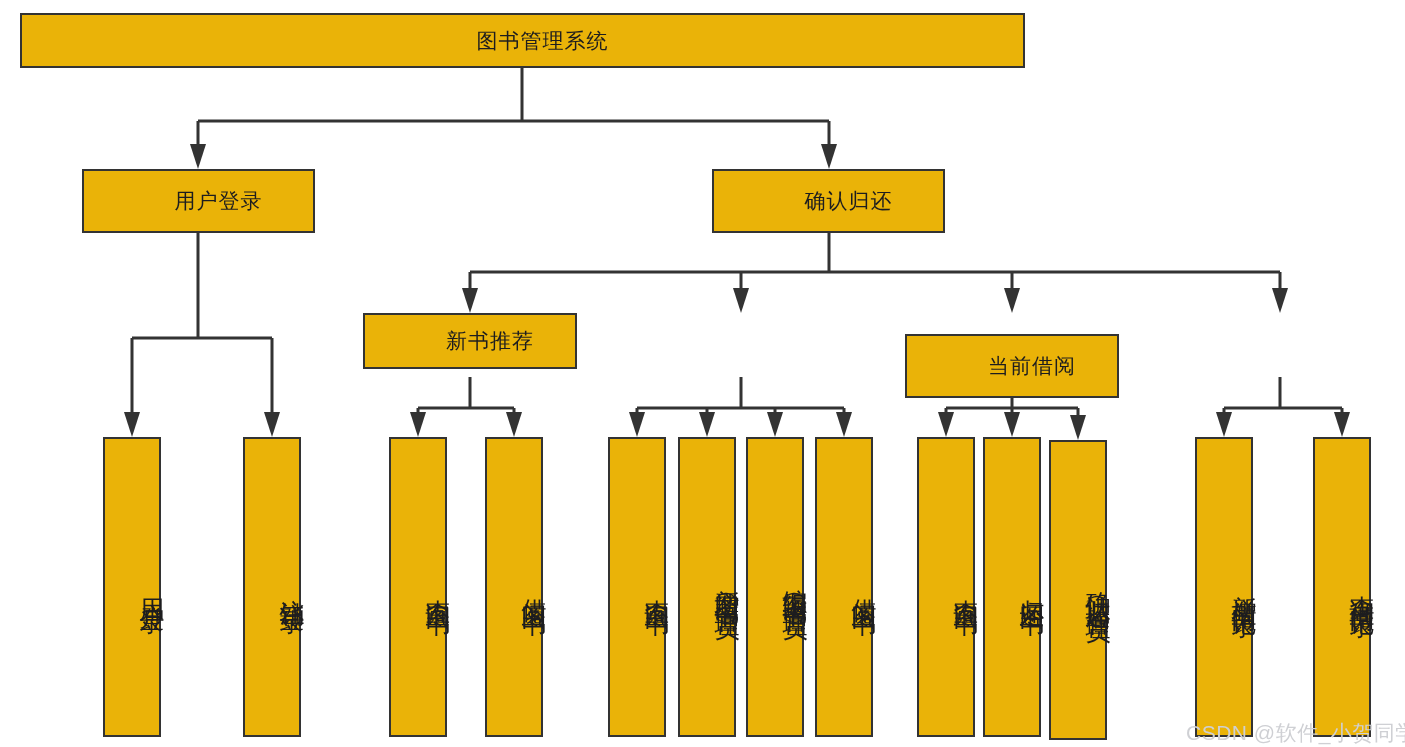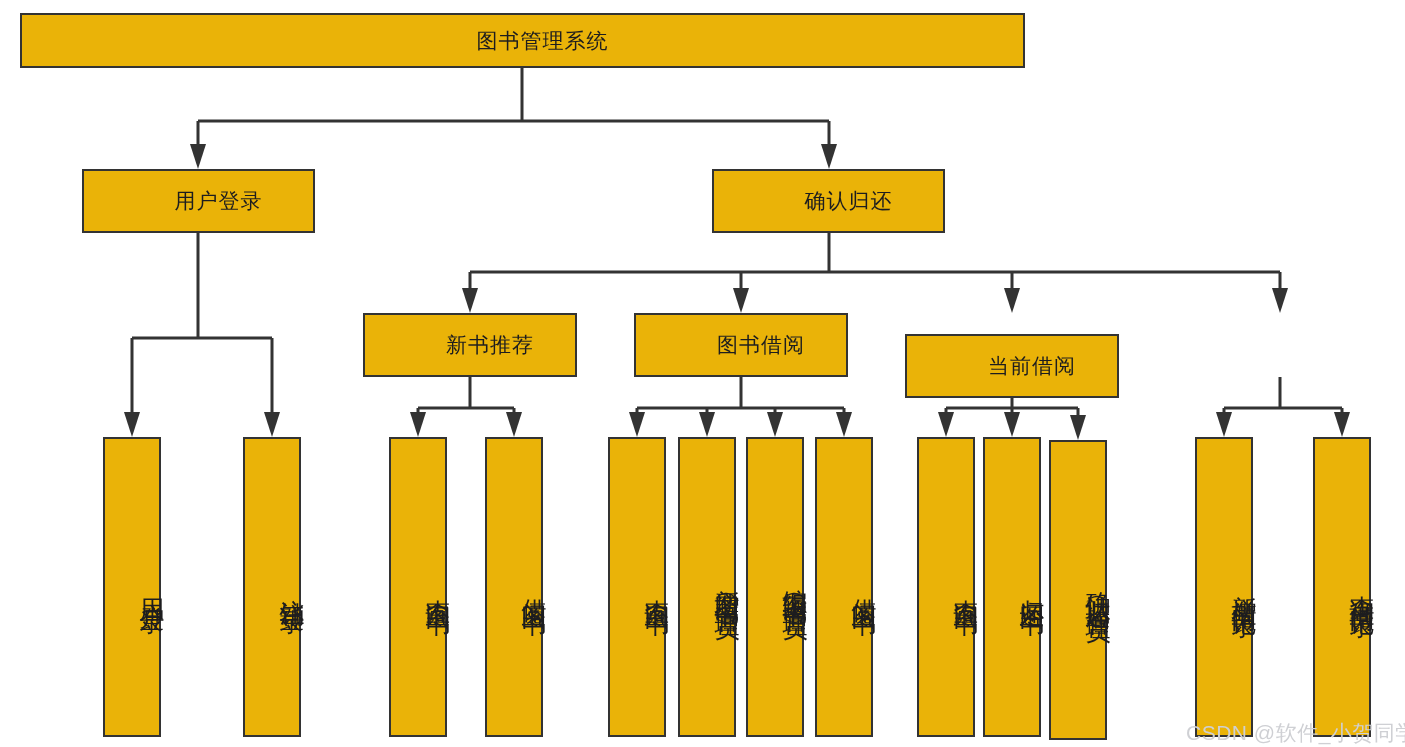--- a/index.html
+++ b/index.html
@@ -36,21 +36,21 @@
     writing-mode: vertical-rl;
     text-orientation: mixed;
     font-size: 25px;
     letter-spacing: 4px;
     line-height: 1;
   }
   
   #b-root { left: 20px;  top: 13px;  width: 1005px; height: 55px; }
   #b-l2a  { left: 82px;  top: 169px; width: 233px;  height: 64px; }
   #b-l2b  { left: 712px; top: 169px; width: 233px;  height: 64px; }
-  #b-l3a  { left: 363px; top: 313px; width: 214px;  height: 64px; }
+  #b-l3a  { left: 363px; top: 313px; width: 214px;  height: 56px; }
   #b-l3b  { left: 634px; top: 313px; width: 214px;  height: 64px; }
   #b-l3c  { left: 905px; top: 313px; width: 214px;  height: 64px; margin-top: 21px; }
   #b-l3d  { left: 1173px;top: 313px; width: 214px;  height: 64px; }
   
   .leaf { top: 437px; width: 58px; height: 300px; }
   #b-g1a { left: 103px; }
   #b-g1b { left: 243px; }
   #b-g2a { left: 389px; }
   #b-g2b { left: 485px; }
   #b-g3a { left: 608px; }
@@ -110,21 +110,20 @@
       <polygon points="1334,412 1350,412 1342,437"></polygon>
     </g>
   </svg>
 
   <div class="box h" id="b-root">图书管理系统</div>
 
   <div class="box h" id="b-l2a">用户登录</div>
   <div class="box h" id="b-l2b">确认归还</div>
 
   <div class="box h" id="b-l3a">新书推荐</div>
-  <div class="box h" id="b-l3b">图书借阅</div>
   <div class="box h" id="b-l3c">当前借阅</div>
 
   <div class="box v leaf" id="b-g1a">用户登录</div>
   <div class="box v leaf" id="b-g1b">注销登录</div>
 
   <div class="box v leaf" id="b-g2a">查询图书</div>
   <div class="box v leaf" id="b-g2b">借阅图书</div>
 
   <div class="box v leaf" id="b-g3a">查询图书</div>
   <div class="box v leaf" id="b-g3b">新增图书（管理员）</div>

